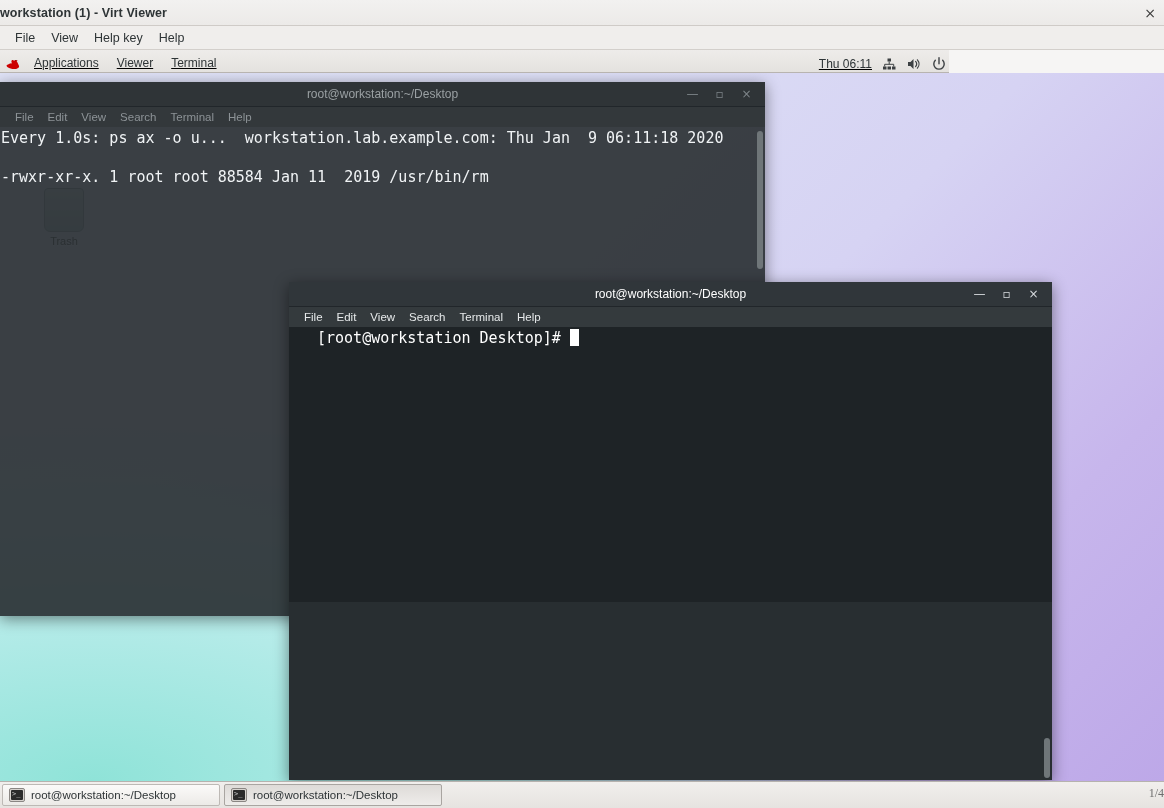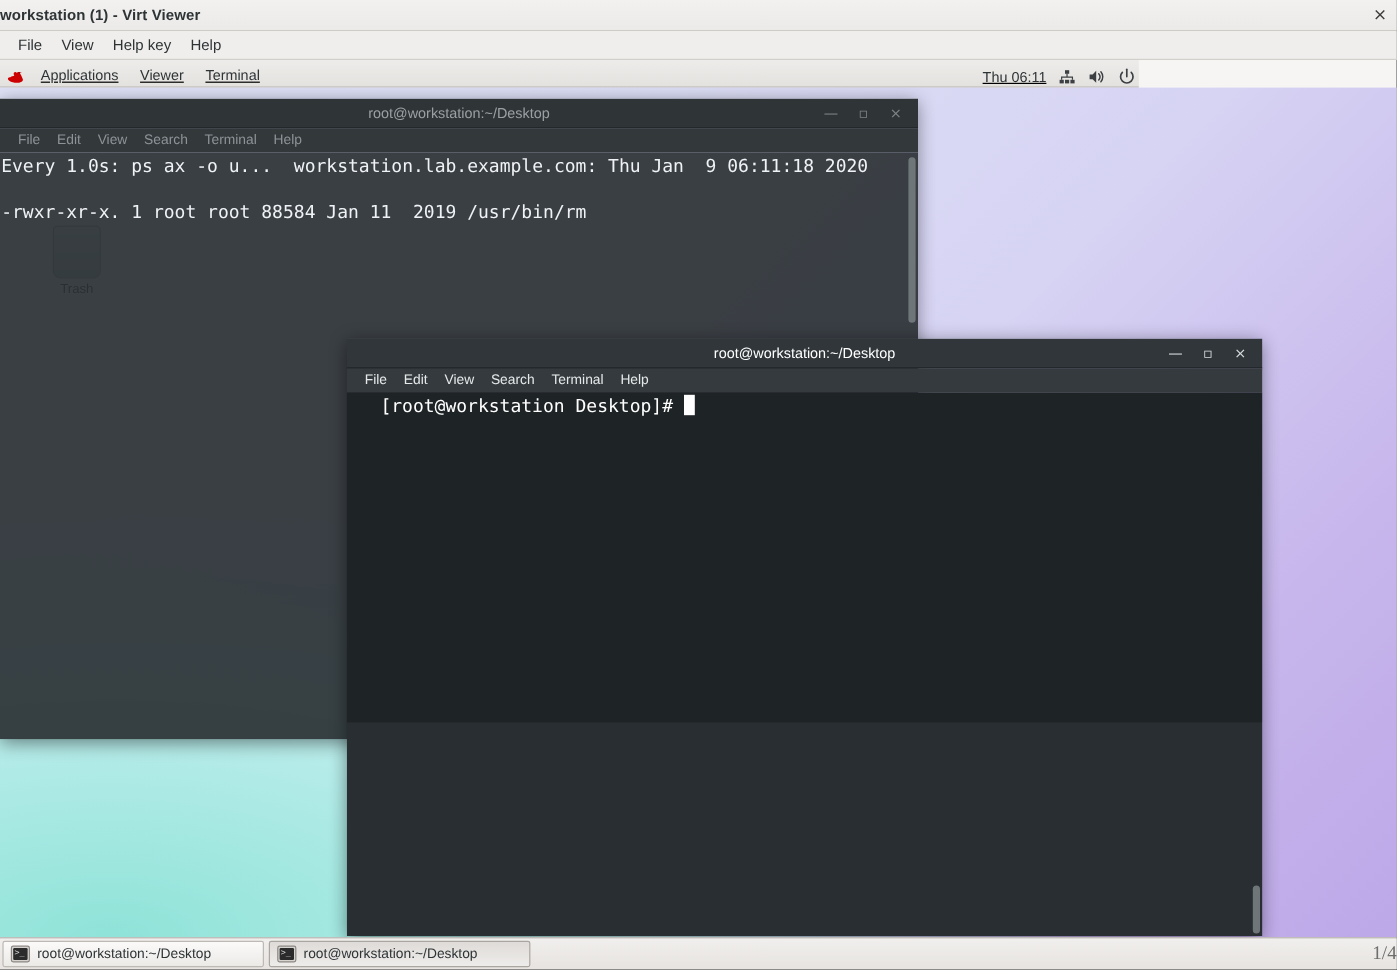--- a/index.html
+++ b/index.html
@@ -232,21 +232,21 @@
   
   #watermark {
     position: absolute; right: 14px; top: 782px;
     font-size: 17px; color: rgba(255,255,255,0.80);
     letter-spacing: 0.2px; pointer-events: none;
     font-family: "Liberation Sans", sans-serif;
     z-index: 60;
   }
   #page-indicator {
     position: absolute; right: 0px; top: 786px;
-    font-size: 16px; color: #6e6e6e; z-index: 61;
+    font-size: 12px; color: #6e6e6e; z-index: 61;
     font-family: "Liberation Serif", serif;
   }
 </style>
 </head>
 <body>
 
 <div id="app">
 
   <div id="vv-titlebar">
     <span id="vv-title">workstation (1) - Virt Viewer</span>

